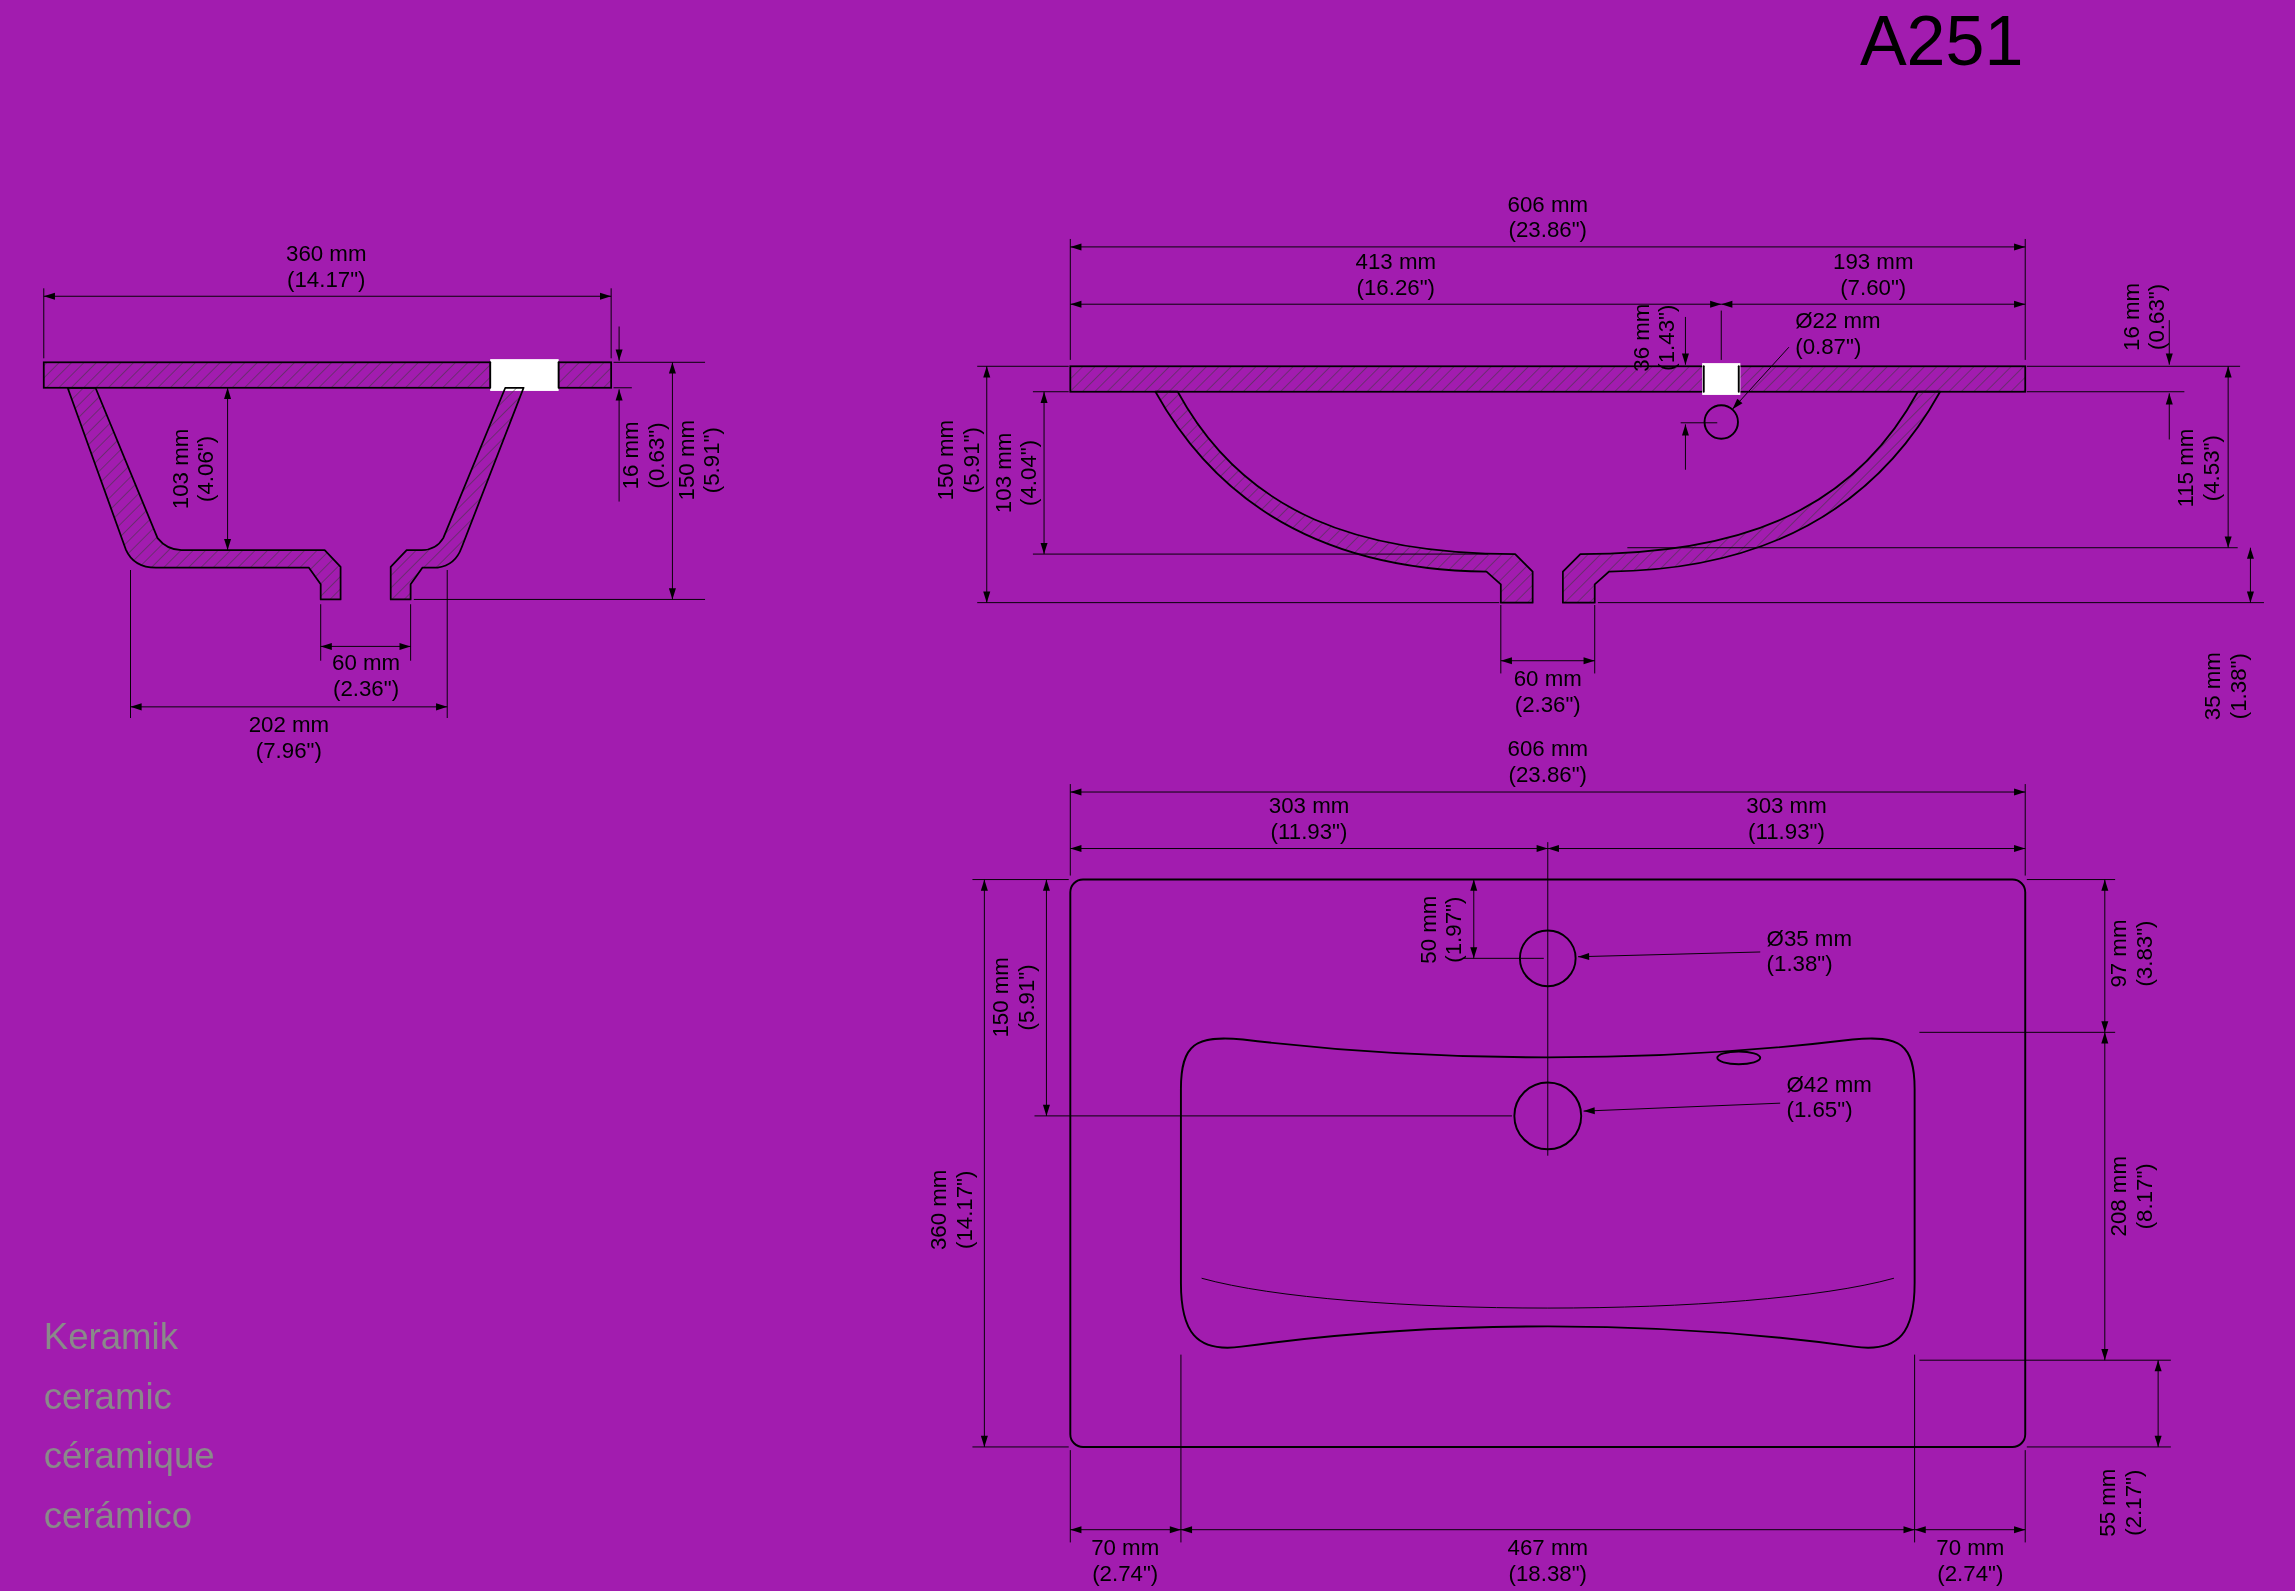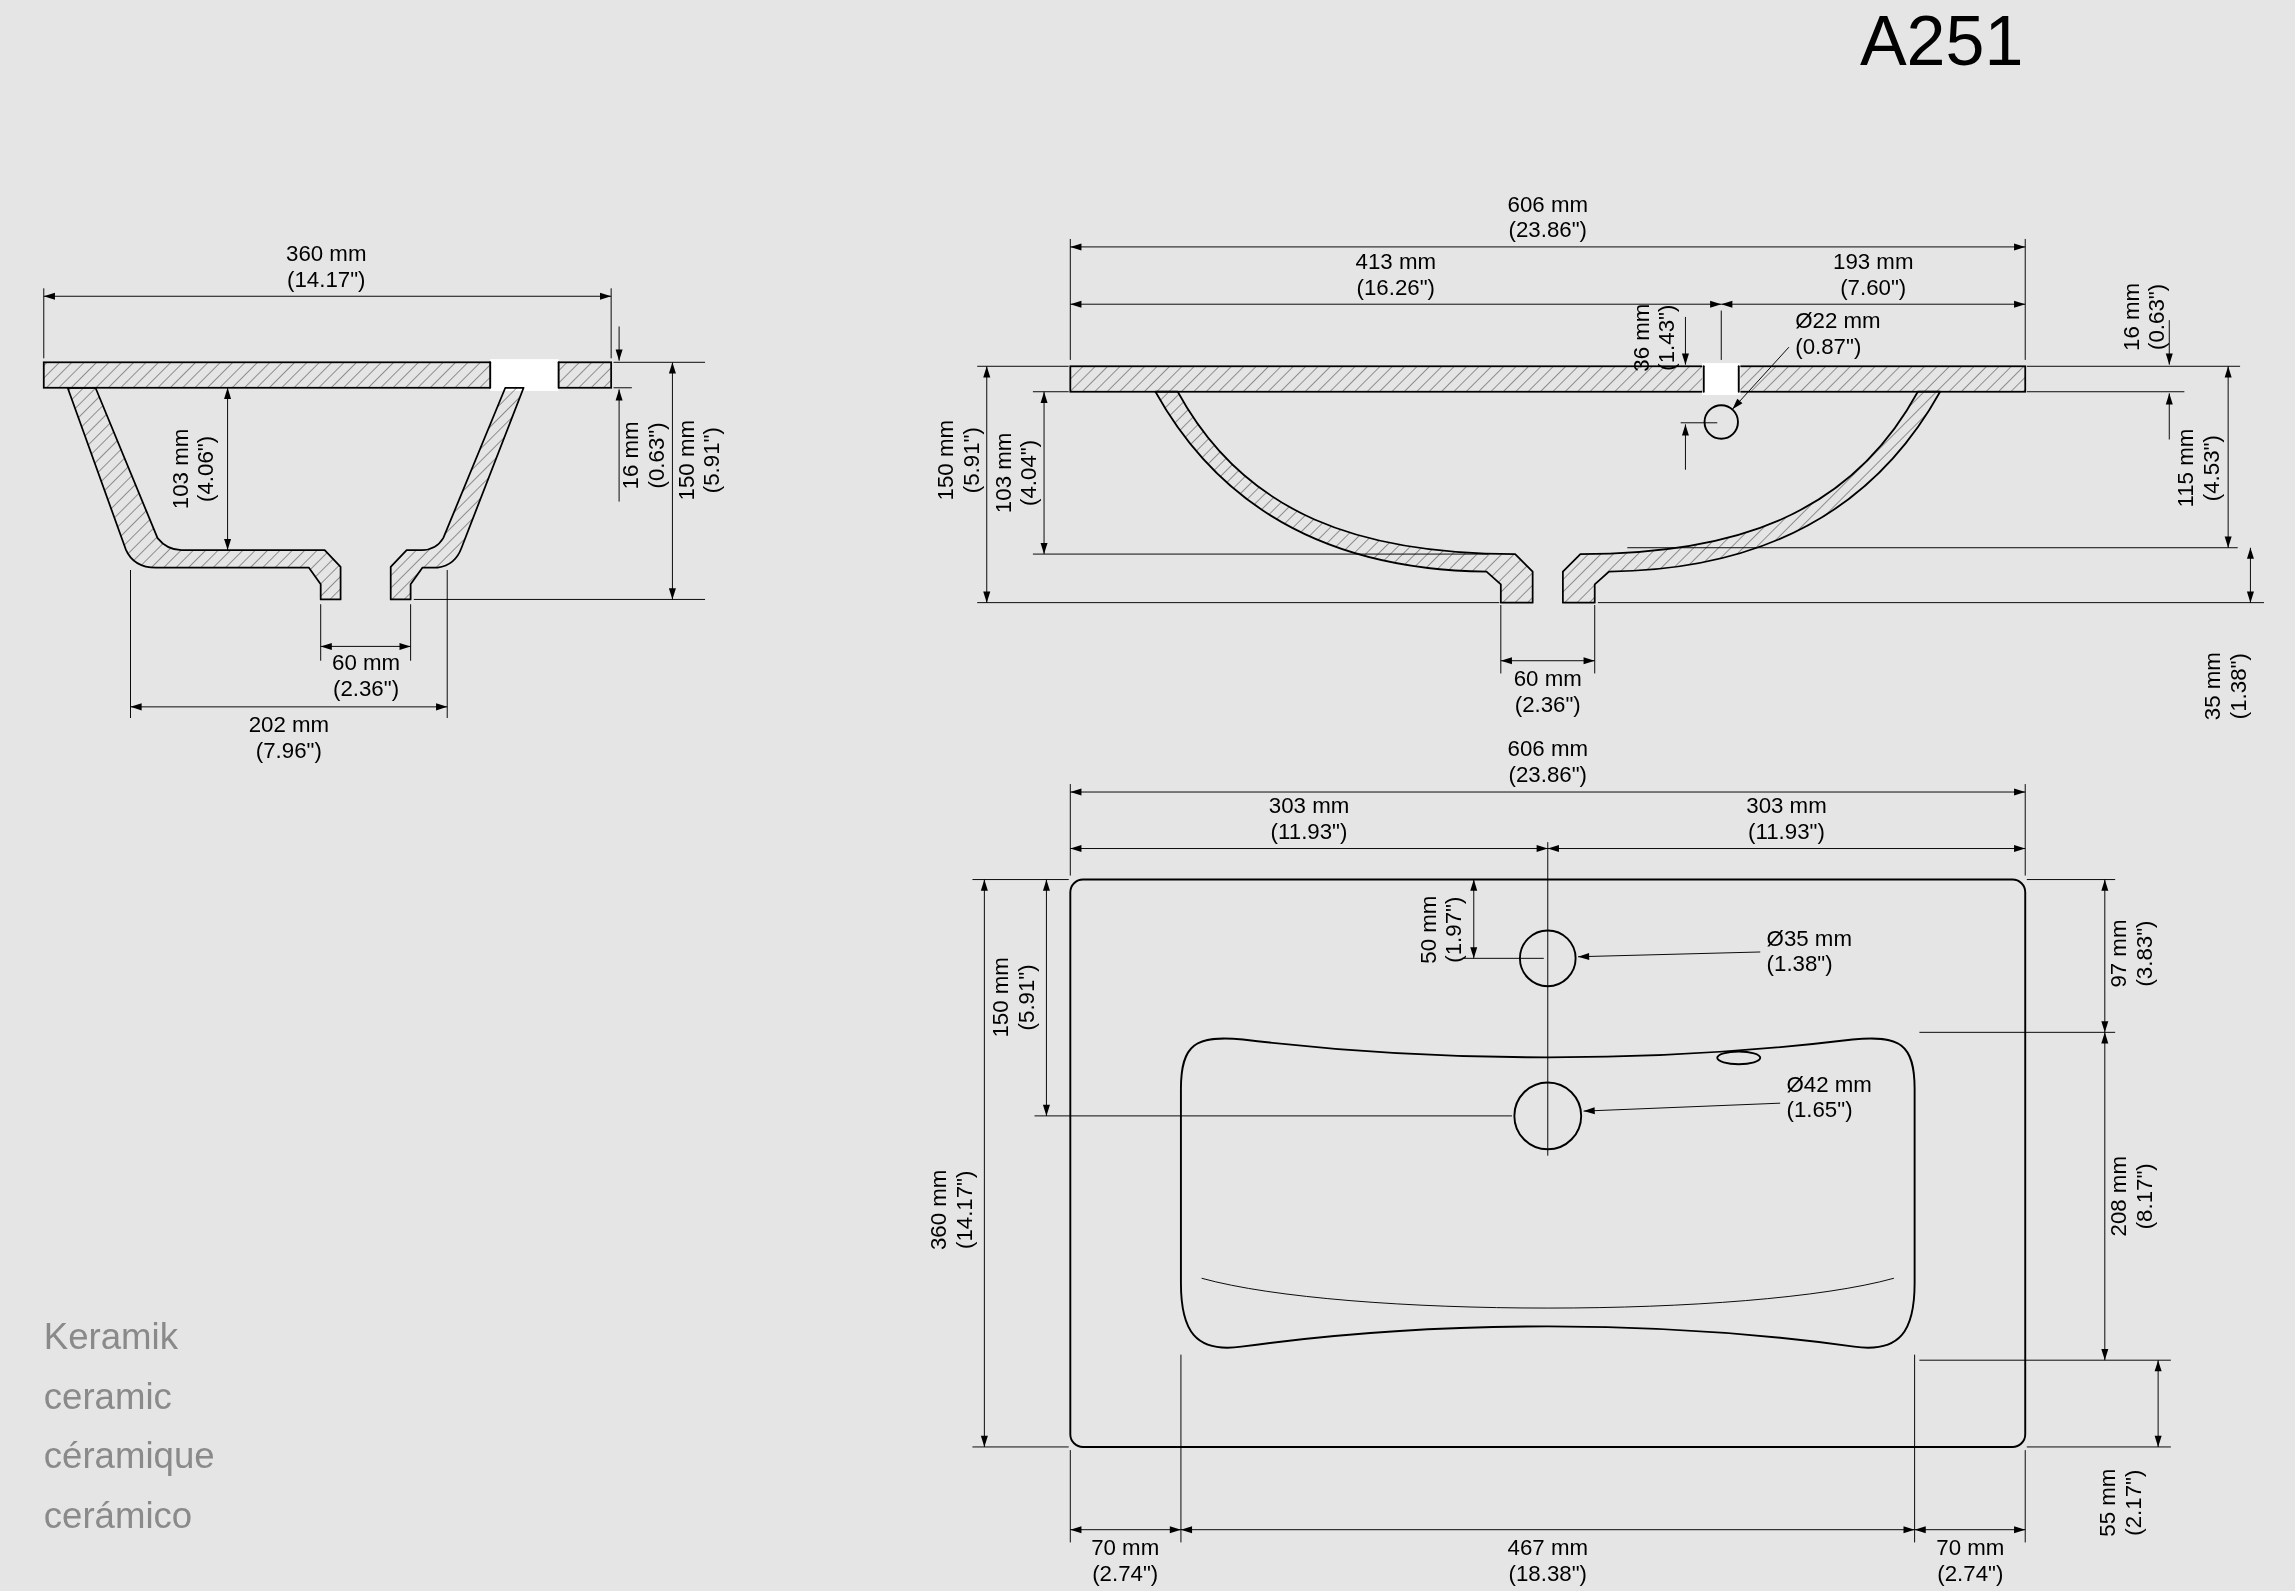--- a/index.html
+++ b/index.html
@@ -1,16 +1,16 @@
 <!DOCTYPE html>
 <html style="font-size:12.7px"><head>
 <meta charset="utf-8">
 <style>
   html,body{margin:0;padding:0;background:#ffffff}
-  .wrap{width:2295px;height:1592px;background:#e5e5e5;position:relative;font-family:"Liberation Sans",sans-serif}
+  .wrap{width:2295px;height:1592px;background:#a21caf;position:relative;font-family:"Liberation Sans",sans-serif}
   svg{display:block}
   svg text{font-family:"Liberation Sans","DejaVu Sans",sans-serif;fill:#000}
   .dimtxt{font-size:28px;text-anchor:middle}
   .dimtxt-start{font-size:28px;text-anchor:start}
   .title{font-size:88px;text-anchor:middle}
   .mat{font-size:46px;fill:#8a8a8a;text-anchor:start}
   .geo{stroke:#000;stroke-width:2.4;fill:none;stroke-linejoin:round;stroke-linecap:round}
   .shell{stroke:#000;stroke-width:2.2;fill:url(#hatch);stroke-linejoin:round}
   .deck{stroke:#000;stroke-width:2.2;fill:url(#hatch)}
   .thin{stroke:#000;stroke-width:1.2;fill:none}

